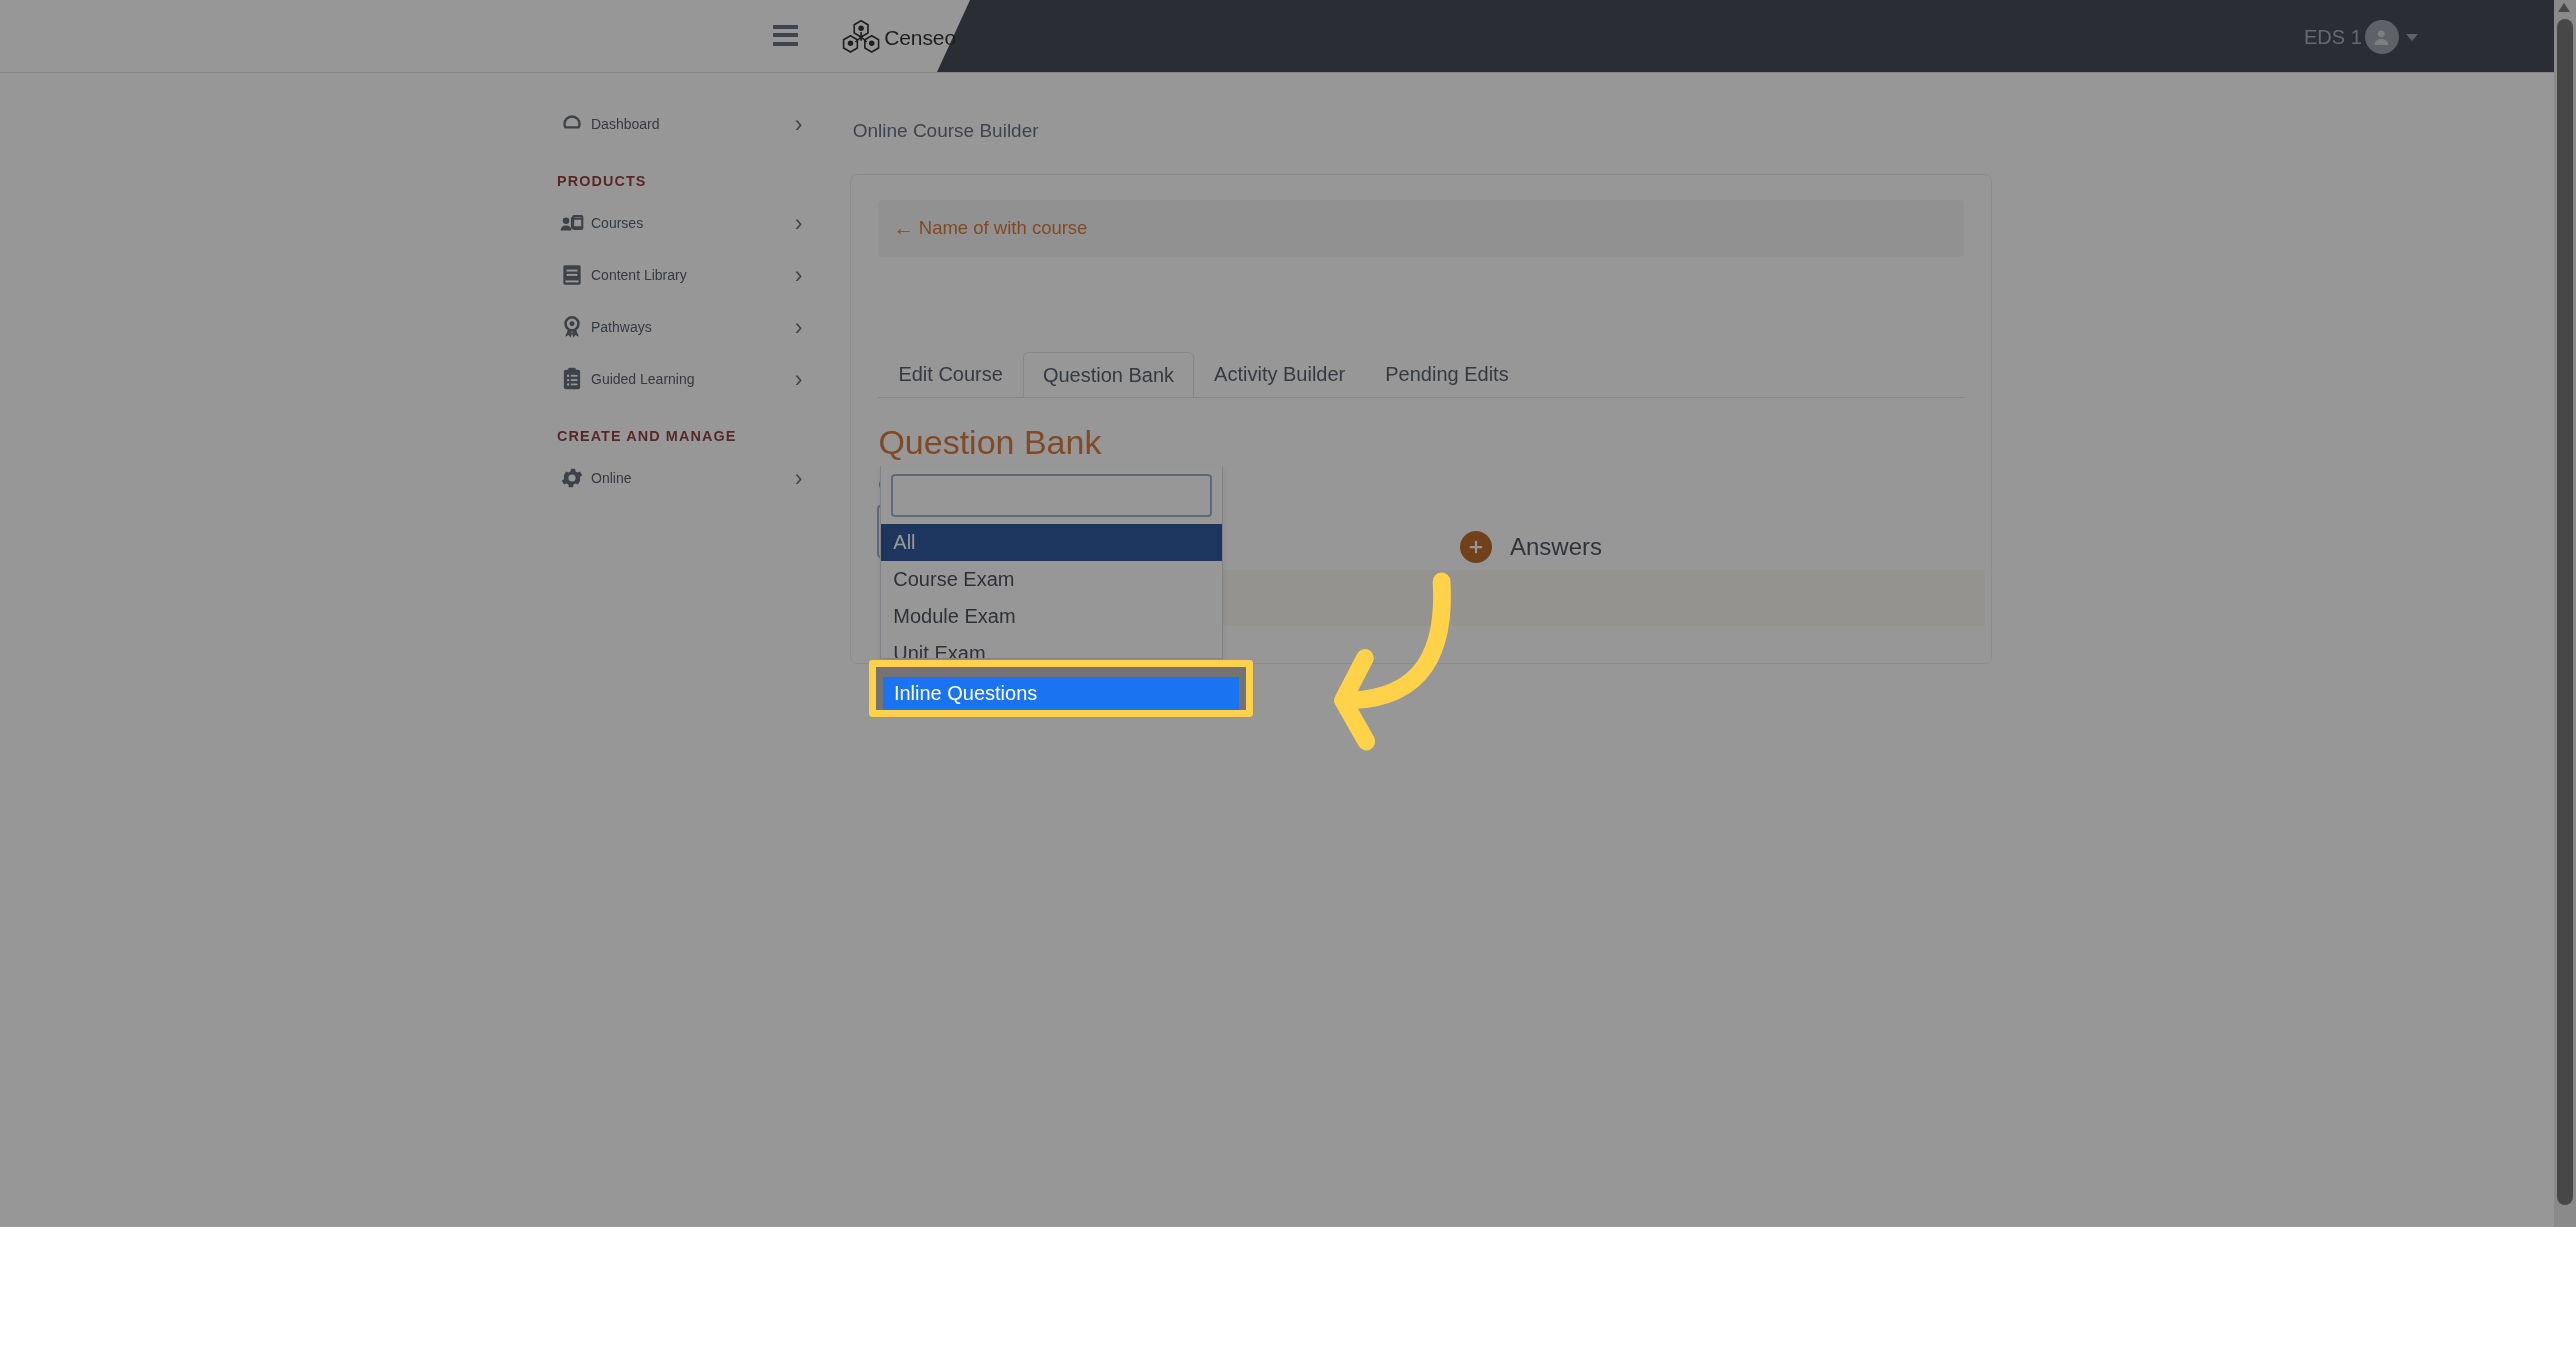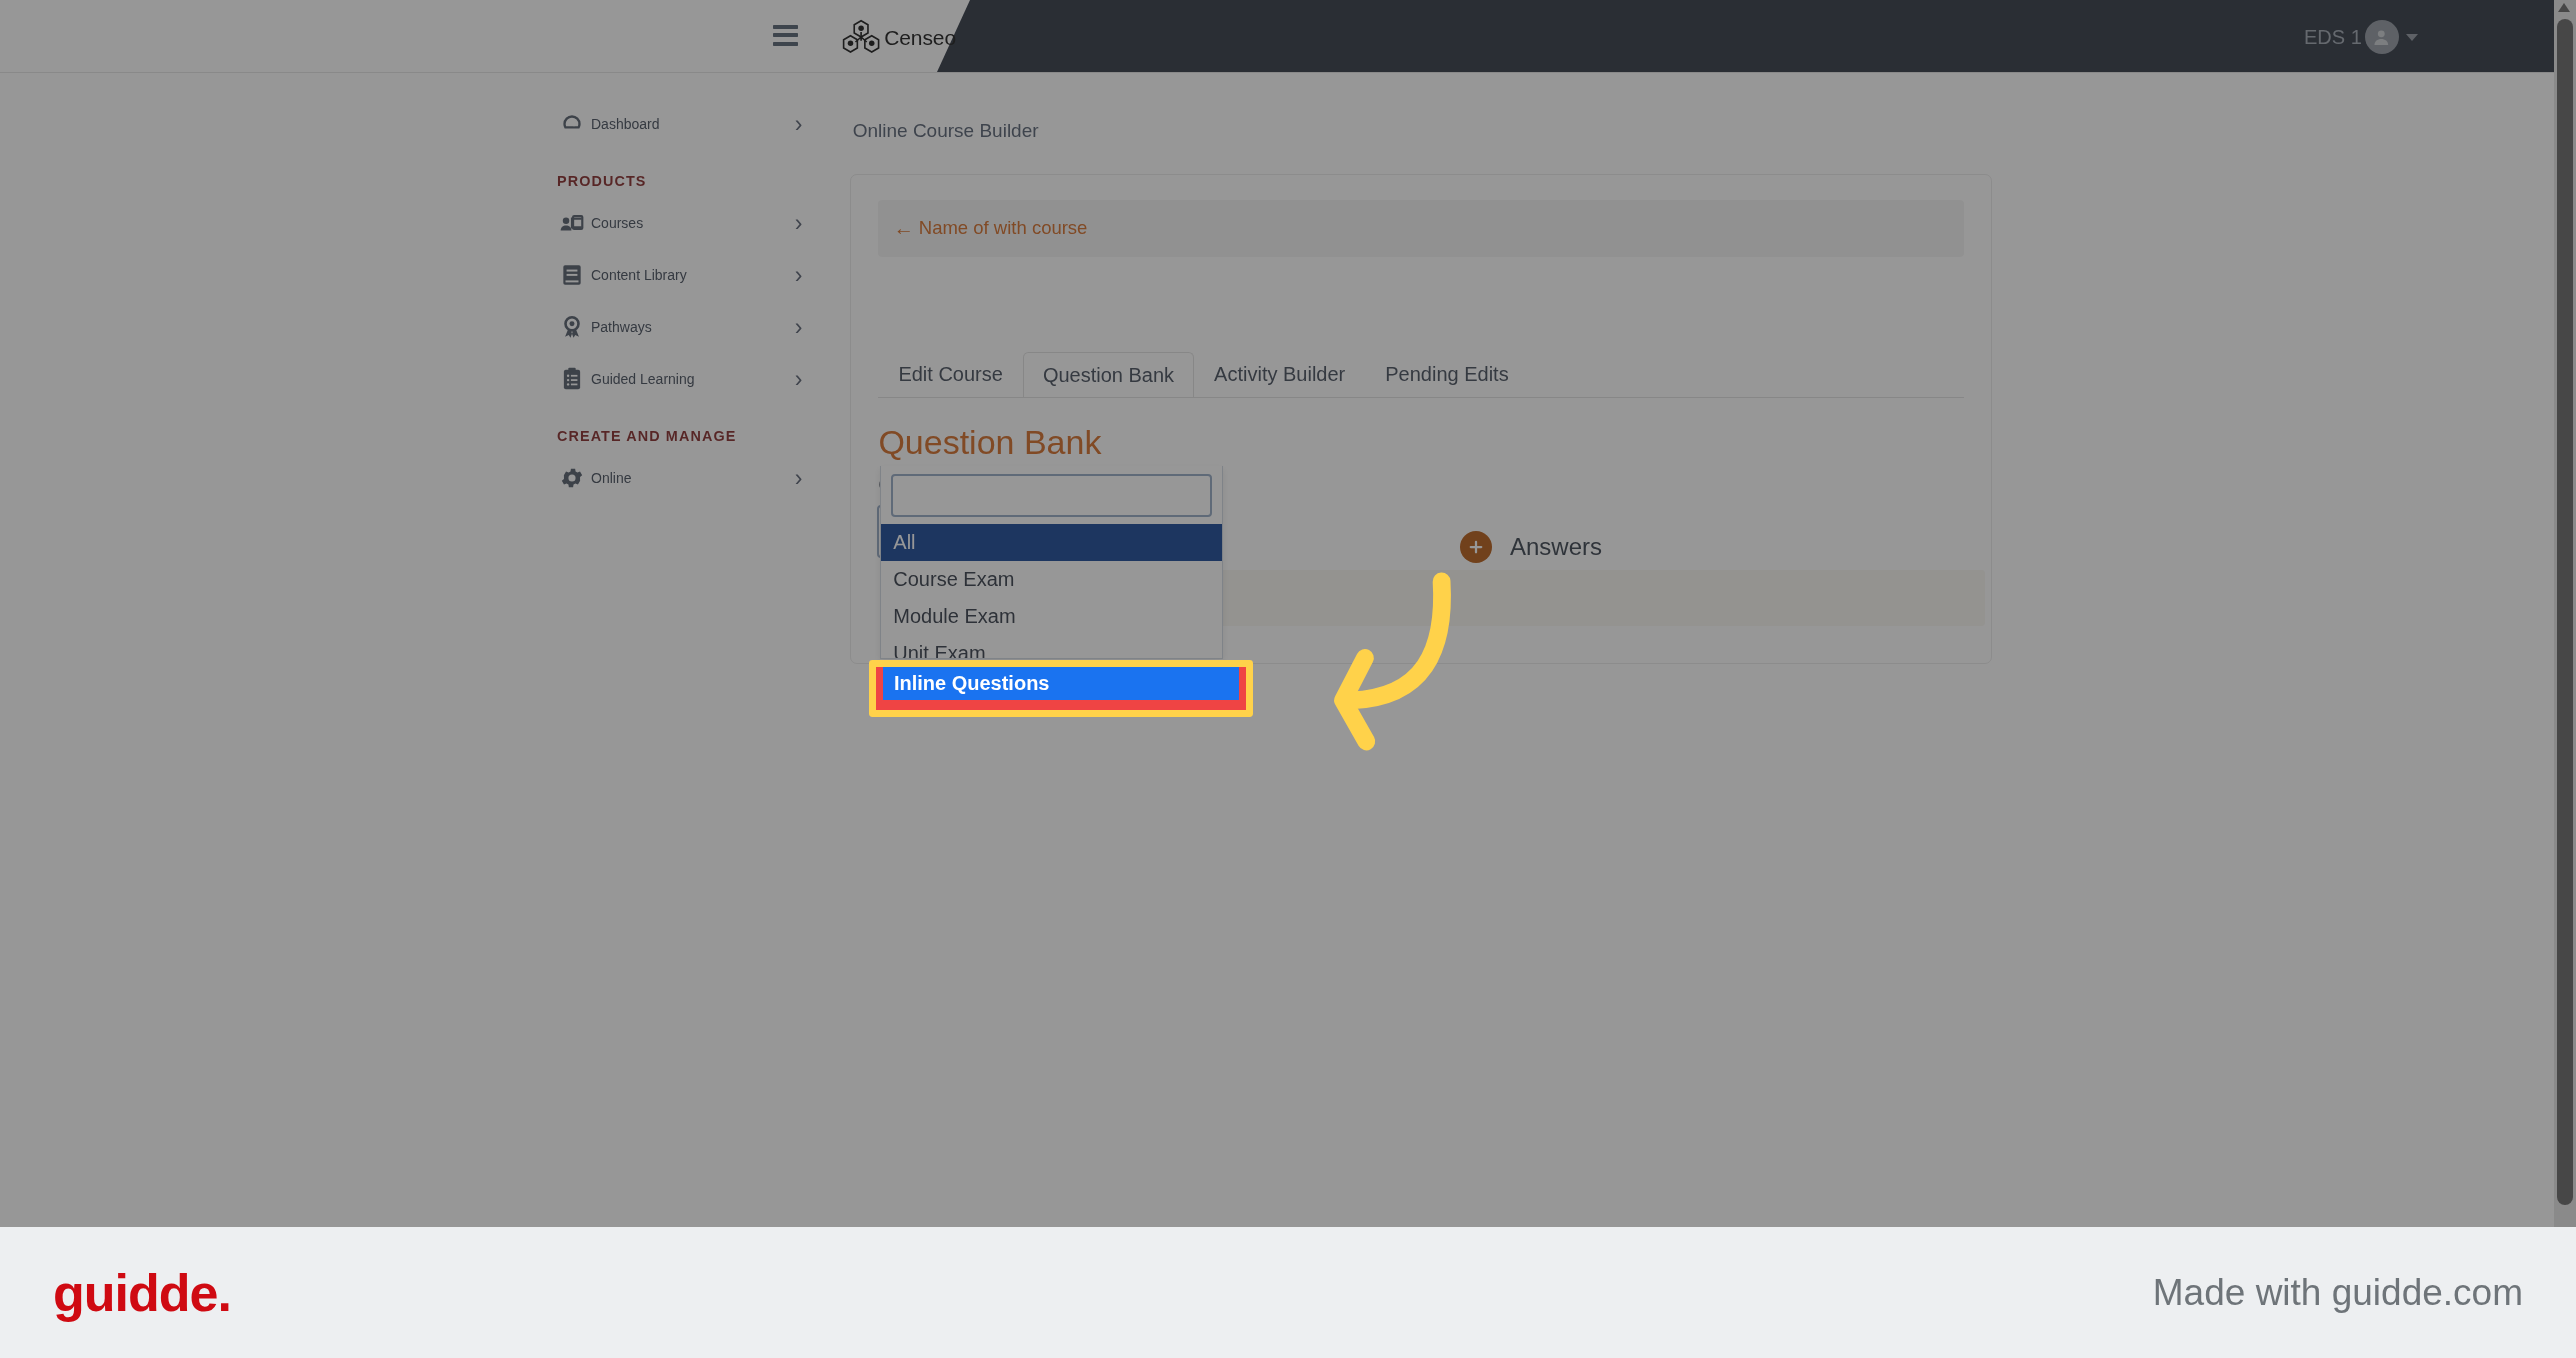--- a/index.html
+++ b/index.html
@@ -389,26 +389,25 @@
   
   #highlight-box {
     position: absolute;
     left: 869px;
     top: 660px;
     width: 384px;
     height: 57px;
     border: 7.5px solid #ffd24a;
     border-radius: 3.4px;
     box-sizing: border-box;
-    background: #ef4444;
+    background: #737373;
     z-index: 210;
     display: flex;
-    align-items: flex-start;
+    align-items: flex-end;
     padding: 0 6.9px;
-    font-weight: bold;
   }
   #highlight-option {
     width: 100%;
     height: 33px;
     background: #1a73f0;
     color: #ffffff;
     font-size: 20px;
     font-family: "Liberation Sans", sans-serif;
     display: flex;
     align-items: center;
@@ -683,19 +682,15 @@
       <path d="M262 18 C 268 120, 235 188, 130 192" stroke="#ffd24a" stroke-width="26" stroke-linecap="round" fill="none"></path>
       <path d="M150 130 L 118 192 L 152 252" stroke="#ffd24a" stroke-width="26" stroke-linecap="round" stroke-linejoin="round" fill="none"></path>
     </svg>
   </div>
 
   <div class="scrollbar">
     <div class="scroll-up"></div>
     <div class="scroll-thumb"></div>
   </div>
 
-  <div class="footer">
-    <div class="guidde-logo">guidde.</div>
-    <div class="guidde-made">Made with guidde.com</div>
-  </div>
 
 </div>
 
 
 </body></html>

